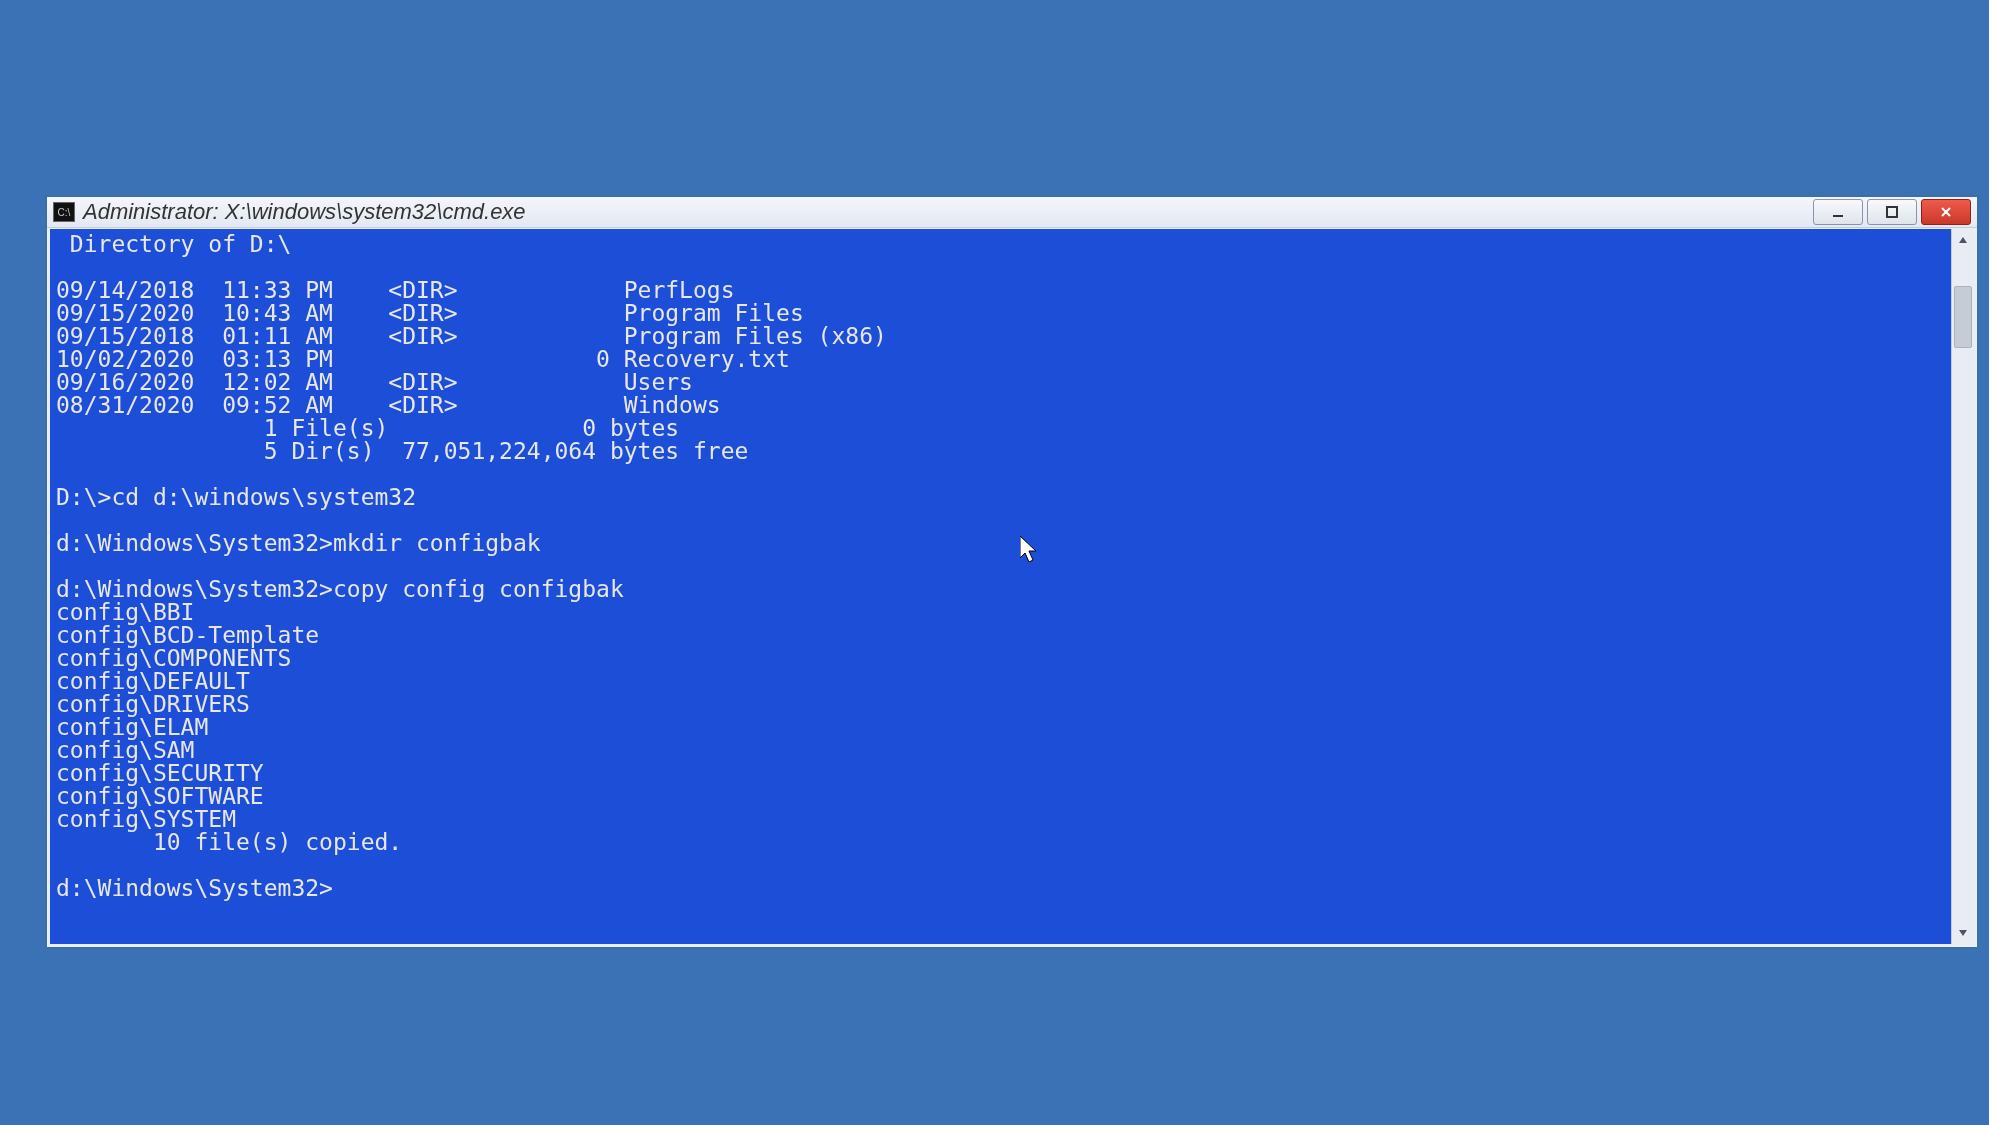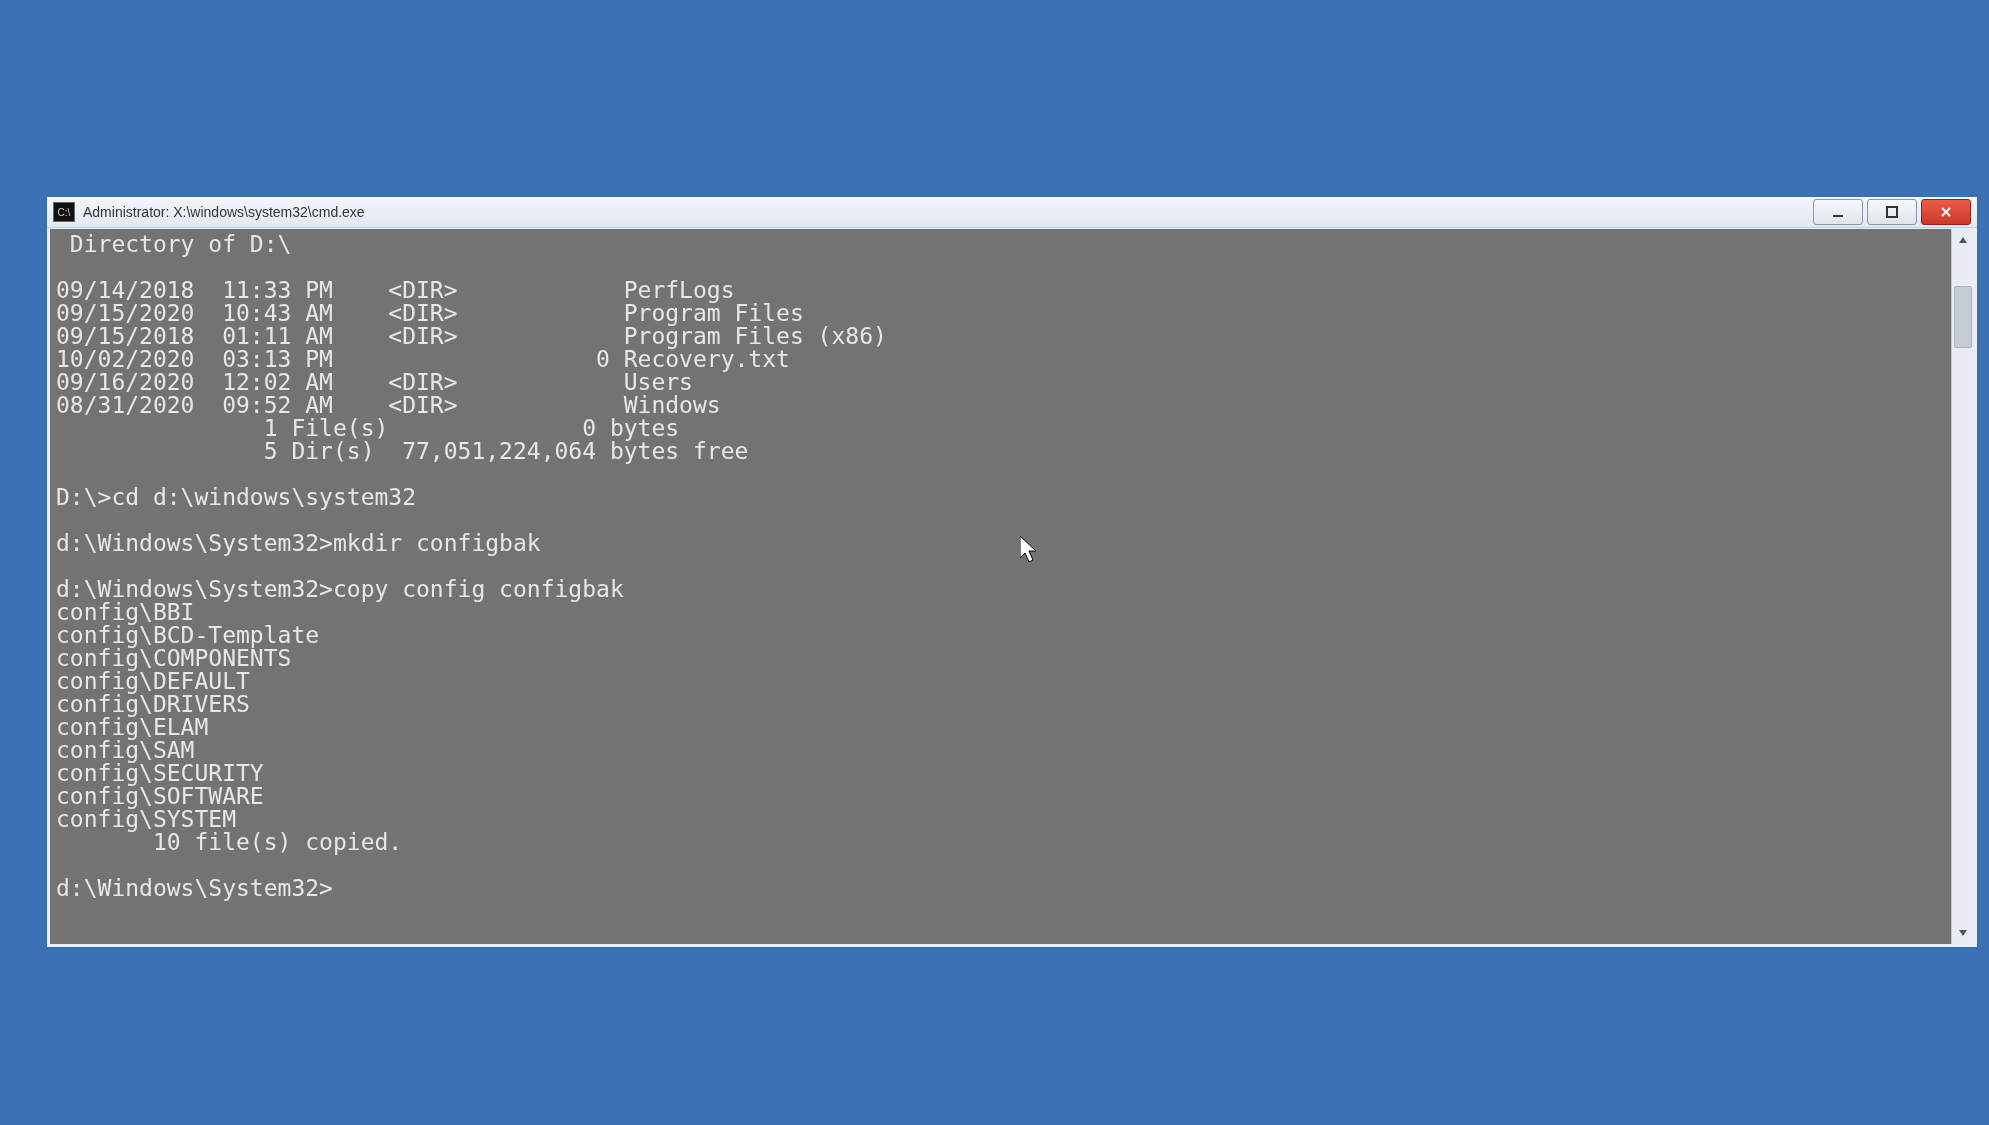--- a/index.html
+++ b/index.html
@@ -36,21 +36,22 @@
     background: #111;
     border: 1px solid #666;
     margin-right: 8px;
     display: flex;
     align-items: center;
     justify-content: center;
     font-size: 10px;
     color: #ccc;
   }
   .titlebar .title-text {
-    font-size: 14px;
+    font-size: 22px;
+    font-style: italic;
     color: #333;
     flex: 0 0 auto;
   }
   .titlebar .spacer { flex: 1 1 auto; }
   .winbtn {
     width: 48px;
     height: 24px;
     margin-left: 4px;
     border: 1px solid #8a96a8;
     border-radius: 3px;
@@ -67,21 +68,21 @@
   .client {
     position: absolute;
     left: 3px;
     right: 3px;
     top: 32px;
     bottom: 3px;
     display: flex;
   }
   .terminal {
     flex: 1 1 auto;
-    background: #737373;
+    background: #1d4ed8;
     color: #e7e7e7;
     font-family: "Consolas", "Lucida Console", monospace;
     font-size: 23px;
     line-height: 23px;
     padding: 4px 6px 16px 6px;
     white-space: pre;
     overflow: hidden;
   }
   .scrollbar {
     width: 22px;

